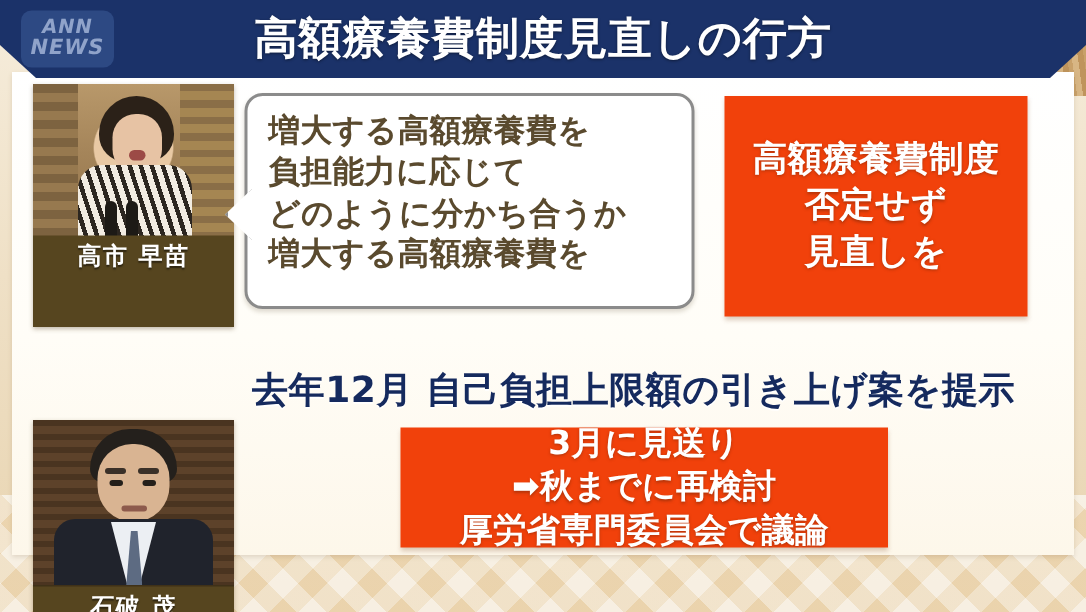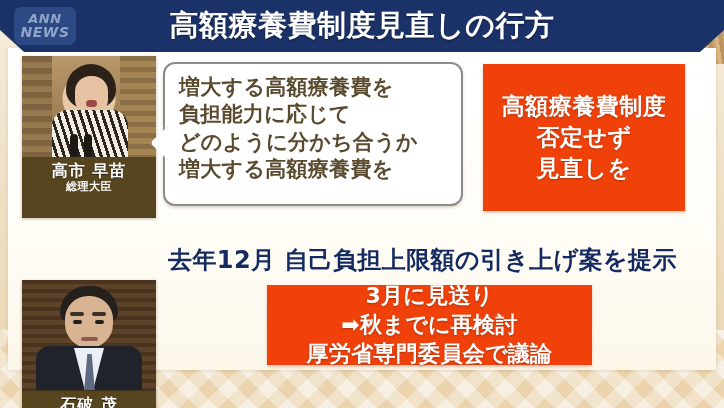--- a/index.html
+++ b/index.html
@@ -217,21 +217,20 @@
       <div class="wall-r"></div>
       <div class="hair"></div>
       <div class="face"></div>
       <div class="mouth"></div>
       <div class="body"></div>
       <div class="mic1"></div>
       <div class="mic2"></div>
     </div>
     <div class="nameplate">
       <div class="np-name">高市 早苗</div>
-      <div class="np-role">総理大臣</div>
     </div>
   </div>
 
   <div class="photo-card" id="card-ishiba">
     <div class="photo ph-ishiba">
       <div class="hair"></div>
       <div class="face"></div>
       <div class="brow-l"></div>
       <div class="brow-r"></div>
       <div class="eye-l"></div>

